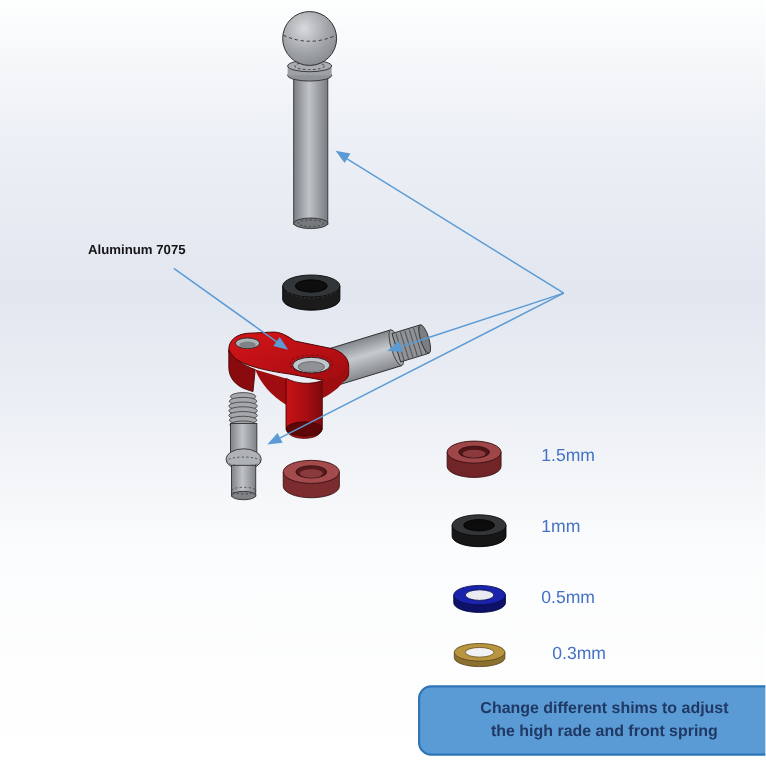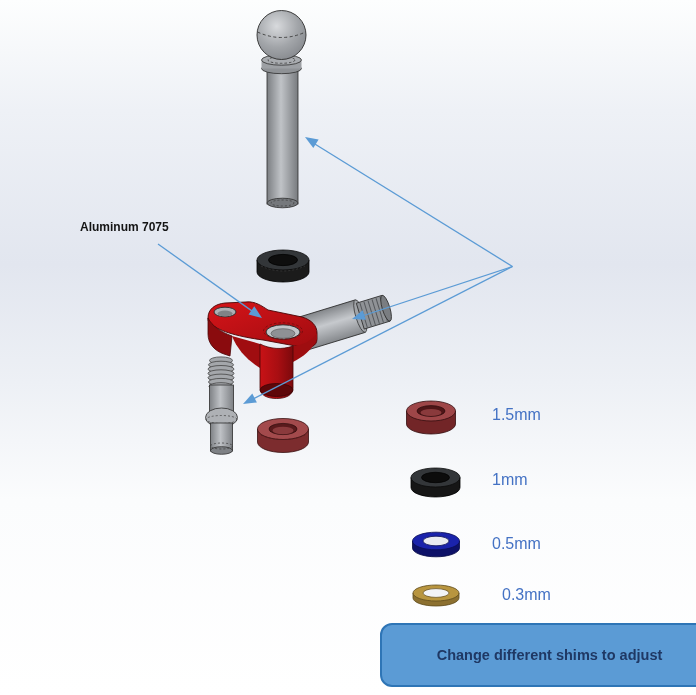--- a/index.html
+++ b/index.html
@@ -164,15 +164,16 @@
 
   <div class="label label-aluminum">Aluminum 7075</div>
 
   <div class="label shim-label shim-label-0">1.5mm</div>
   <div class="label shim-label shim-label-1">1mm</div>
   <div class="label shim-label shim-label-2">0.5mm</div>
   <div class="label shim-label shim-label-3">0.3mm</div>
 
   <div class="callout">
     <span>Change different shims to adjust</span>
+    <span>the high rade and front spring</span>
   </div>
 
 </div>
 
 </body></html>

